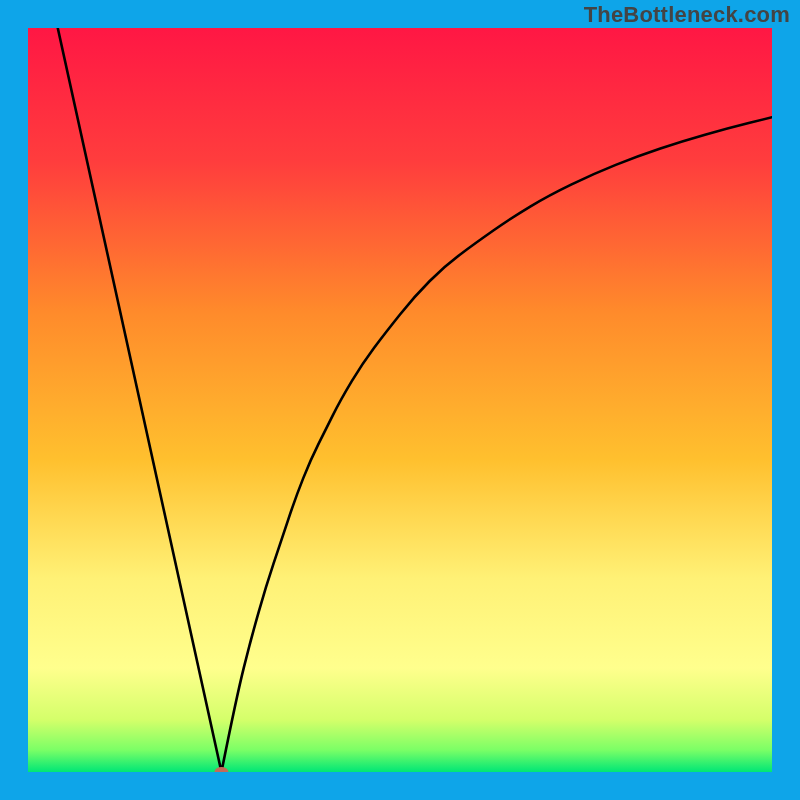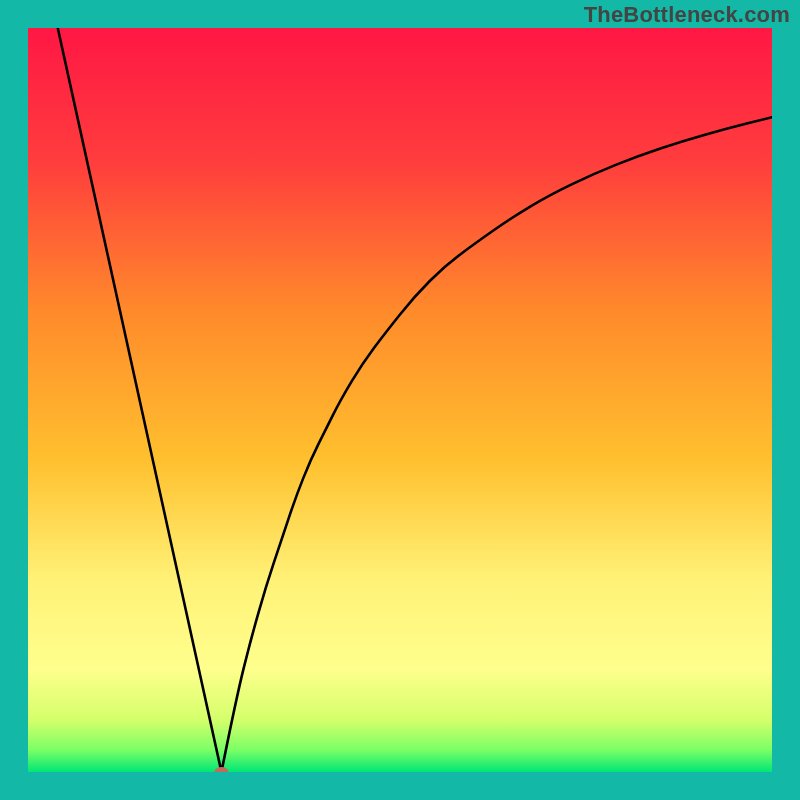--- a/index.html
+++ b/index.html
@@ -8,21 +8,21 @@
     width: 800px;
     height: 800px;
     background: #000;
     font-family: Arial, Helvetica, sans-serif;
     overflow: hidden;
   }
   .frame {
     position: relative;
     width: 800px;
     height: 800px;
-    background: #14b8a6;
+    background: #0ea5e9;
   }
   .plot {
     position: absolute;
     left: 28px;
     top: 28px;
     width: 744px;
     height: 744px;
   }
   .watermark {
     position: absolute;

